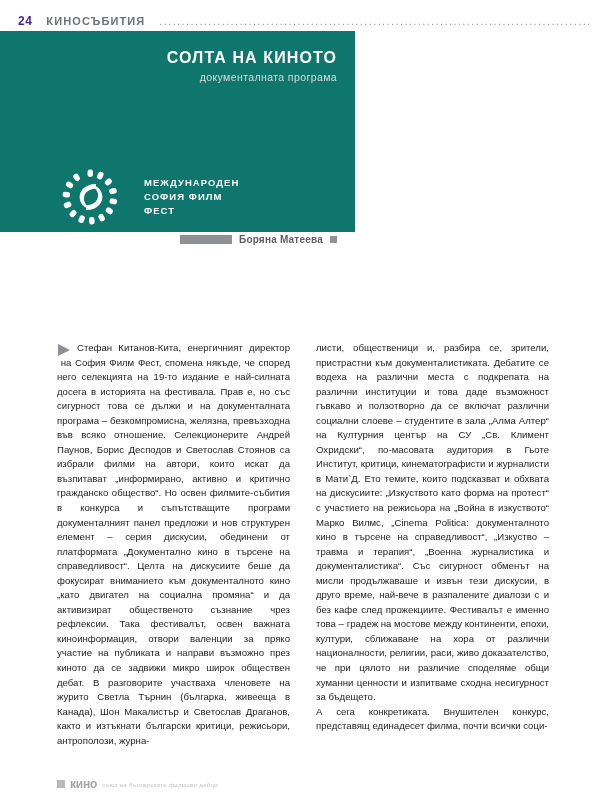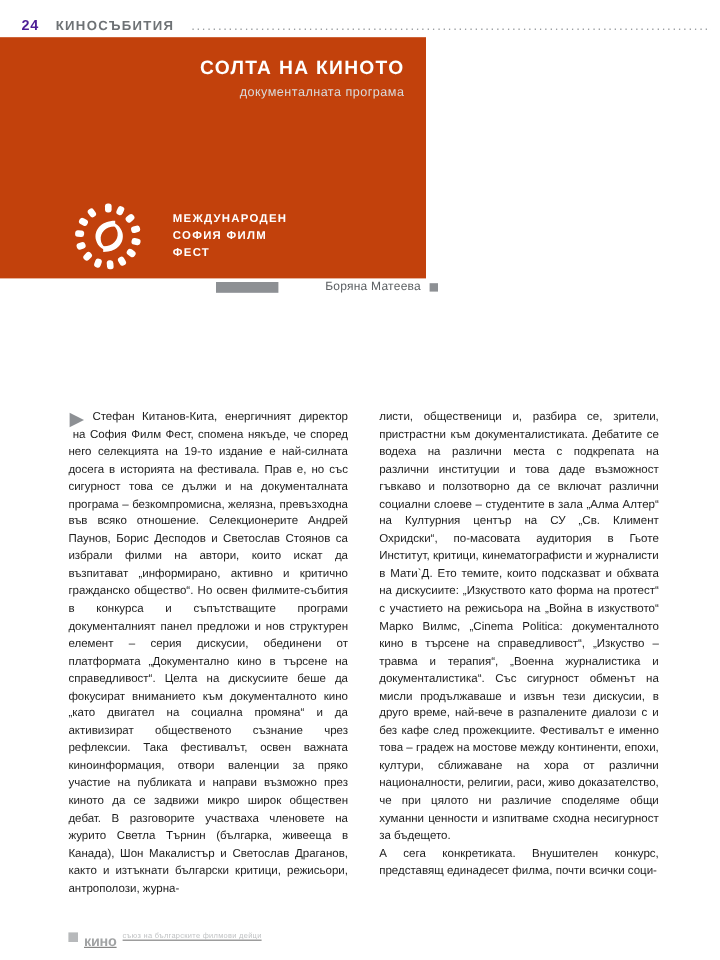--- a/index.html
+++ b/index.html
@@ -51,21 +51,21 @@
     line-height: 11px;
   }
 
   
   .hero {
     position: absolute;
     left: 0;
     top: 31px;
     width: 355px;
     height: 201px;
-    background: #c2410c;
+    background: #0f766e;
   }
   .hero-title {
     position: absolute;
     right: 18px;
     top: 18px;
     text-align: right;
     color: #ffffff;
     font-size: 16px;
     font-weight: bold;
     letter-spacing: 1.1px;
@@ -115,24 +115,23 @@
     align-items: center;
     gap: 7px;
   }
   .byline-rule {
     width: 52px;
     height: 9px;
     background: #8d9094;
   }
   .byline-name {
     font-size: 10px;
-    font-weight: normal;
+    font-weight: bold;
     color: #5d6164;
     letter-spacing: 0.2px;
-    margin-left: 32px;
   }
   .byline-sq {
     width: 7px;
     height: 7px;
     background: #8d9094;
   }
 
   
   .columns {
     position: absolute;
@@ -162,24 +161,23 @@
     shape-outside: polygon(0 0, 100% 50%, 0 100%);
   }
   .dingbat svg { display: block; }
 
   
   .footer {
     position: absolute;
     left: 57px;
     bottom: 9px;
     display: flex;
-    align-items: flex-start;
+    align-items: center;
     gap: 5px;
     opacity: 0.55;
-    text-decoration: underline;
   }
   .footer-sq {
     width: 8px;
     height: 8px;
     background: #7d8184;
     position: relative;
     top: 0px;
   }
   .footer-word {
     font-size: 12px;

